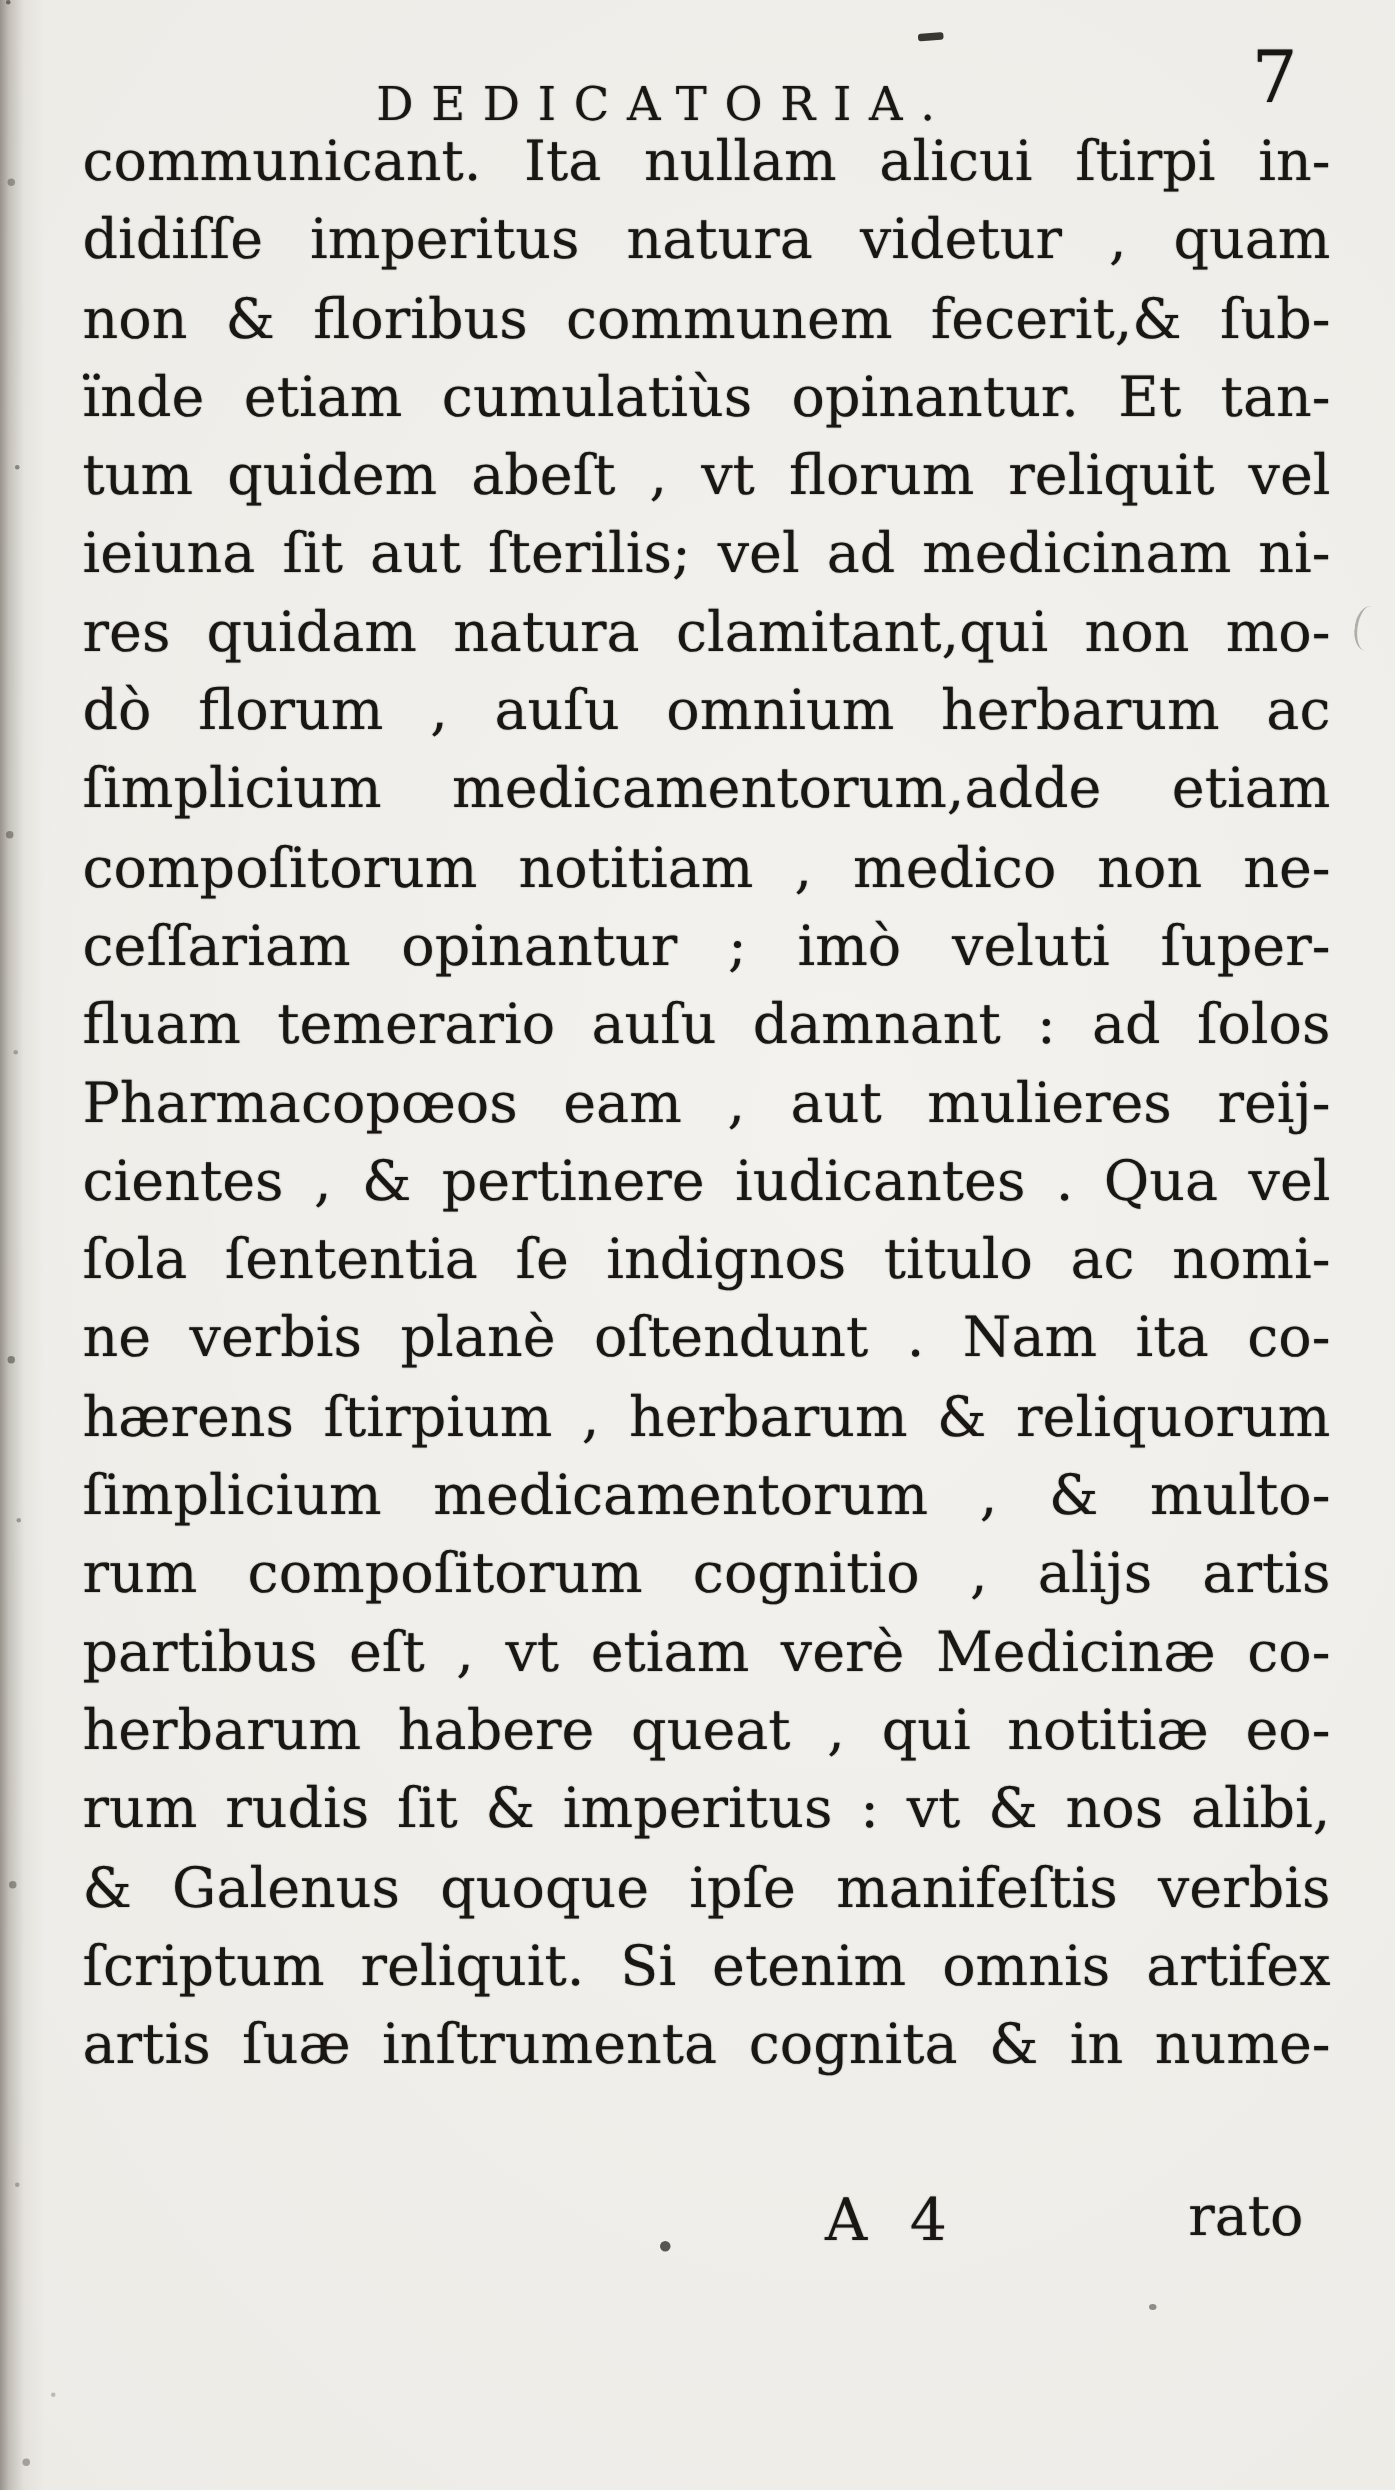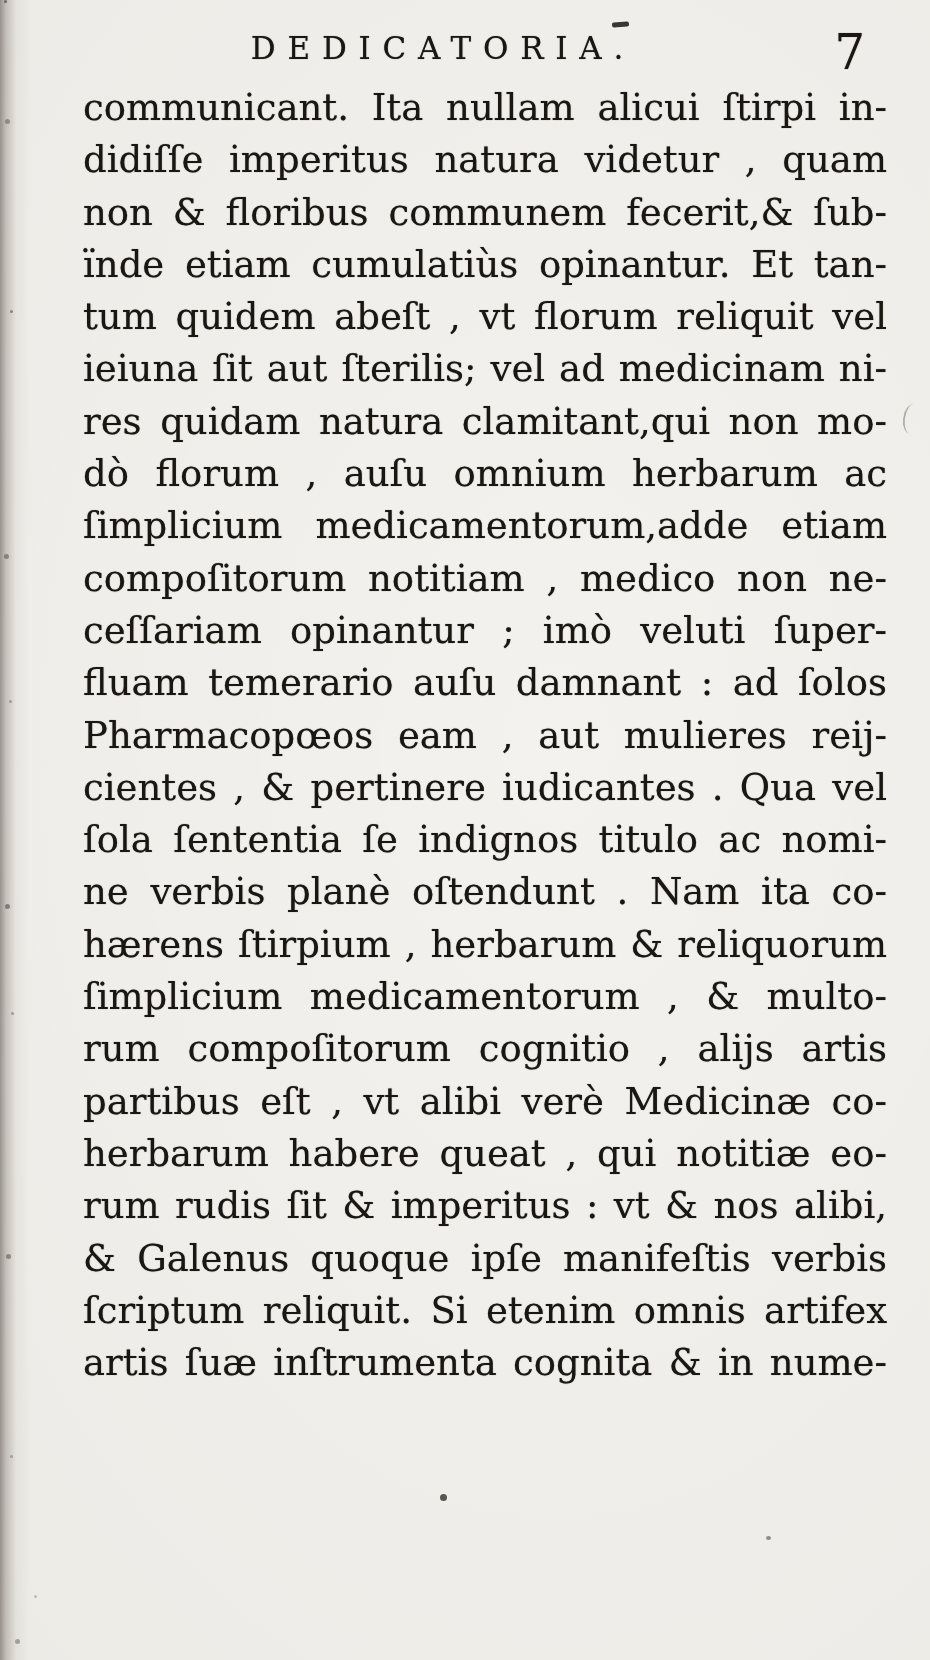--- a/index.html
+++ b/index.html
@@ -52,21 +52,21 @@
   .header {
     position: absolute;
     top: 28px;
     left: 55px;
     width: 832px;
     height: 54px;
   }
   .running-title {
     position: absolute;
     left: 0; right: 0;
-    top: 2px;
+    top: 24px;
     text-align: center;
     transform: translateX(-28px);
     font-size: 31px;
     letter-spacing: 0.38em;
     font-weight: 500;
     text-shadow: 0 0 1px rgba(20,16,10,0.55);
     white-space: nowrap;
   }
   .page-number {
     position: absolute;
@@ -81,21 +81,20 @@
     left: 55px;
     width: 832px;
   }
   .body-text .line {
     text-align: justify;
     text-align-last: justify;
     font-size: 37px;
     line-height: 52.3px;
     white-space: nowrap;
     text-shadow: 0 0 1px rgba(20,16,10,0.55);
-    margin-left: 28px;
   }
   .footer {
     position: absolute;
     top: 1458px;
     left: 55px;
     width: 832px;
     height: 60px;
     font-size: 39px;
     text-shadow: 0 0 1px rgba(20,16,10,0.5);
   }
@@ -166,27 +165,31 @@
       <div class="line">compoſitorum notitiam , medico non ne-</div>
       <div class="line">ceſſariam opinantur ; imò veluti ſuper-</div>
       <div class="line">fluam temerario auſu damnant : ad ſolos</div>
       <div class="line">Pharmacopœos eam , aut mulieres reij-</div>
       <div class="line">cientes , &amp; pertinere iudicantes . Qua vel</div>
       <div class="line">ſola ſententia ſe indignos titulo ac nomi-</div>
       <div class="line">ne verbis planè oſtendunt . Nam ita co-</div>
       <div class="line">hærens ſtirpium , herbarum &amp; reliquorum</div>
       <div class="line">ſimplicium medicamentorum , &amp; multo-</div>
       <div class="line">rum compoſitorum cognitio , alijs artis</div>
-      <div class="line">partibus eſt , vt alibi verè Medicinæ co-</div>
+      <div class="line">partibus eſt , vt etiam verè Medicinæ co-</div>
       <div class="line">herbarum habere queat , qui notitiæ eo-</div>
       <div class="line">rum rudis ſit &amp; imperitus : vt &amp; nos alibi,</div>
       <div class="line">&amp; Galenus quoque ipſe manifeſtis verbis</div>
       <div class="line">ſcriptum reliquit. Si etenim omnis artifex</div>
       <div class="line">artis ſuæ inſtrumenta cognita &amp; in nume-</div>
     </div>
 
+  <div class="footer">
+    <div class="signature-mark">A 4</div>
+    <div class="catchword">rato</div>
+  </div>
 
   <div class="speck speck-dash"></div>
   <div class="speck-dot-footer speck"></div>
   <div class="speck-dot-bottom speck"></div>
   <div class="paren-mark"></div>
 
 </div>
 
 </body></html>

